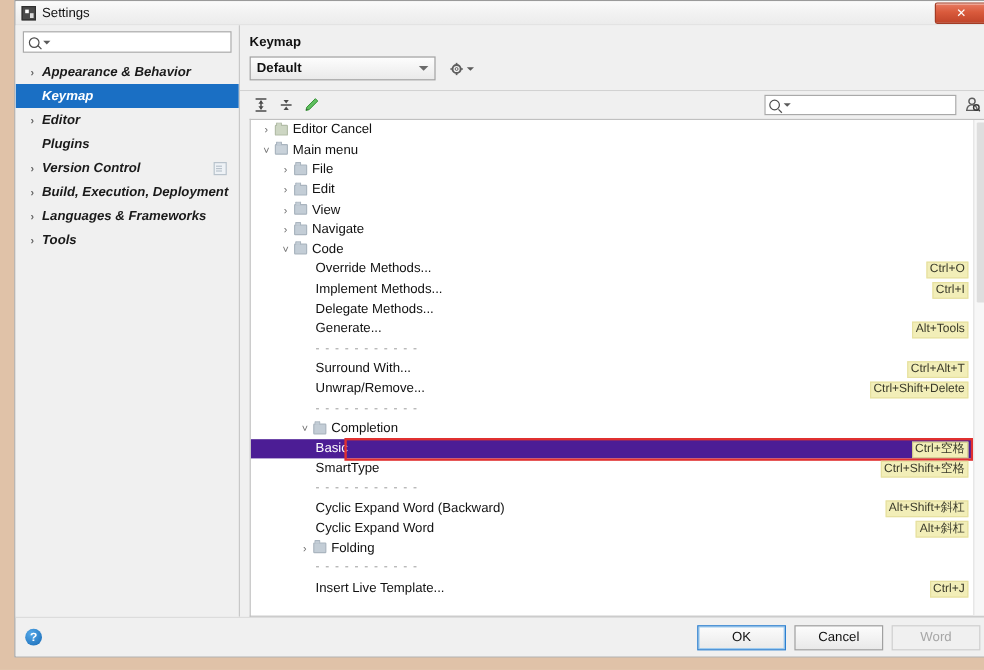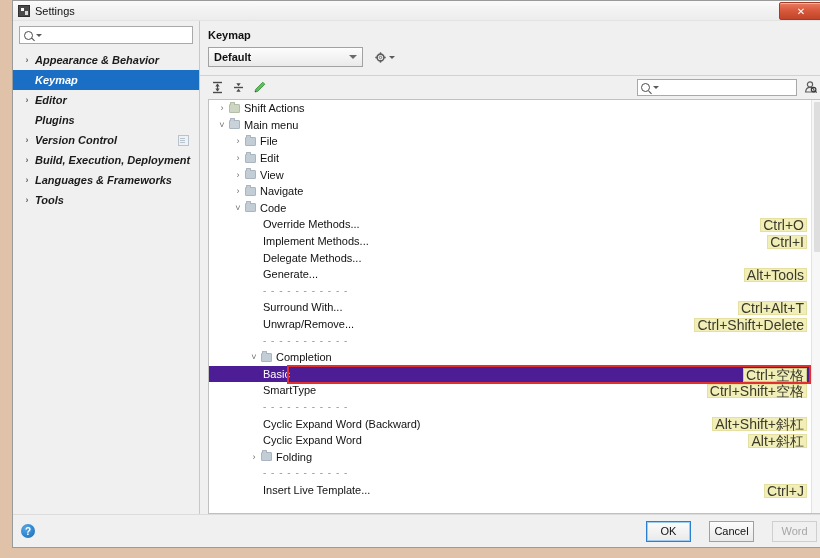--- a/index.html
+++ b/index.html
@@ -152,21 +152,21 @@
   .folder::before{content:"";position:absolute;left:0;top:-3px;width:5px;height:3px;background:#c3cdd6;border:1px solid #aab5bf;border-bottom:0;border-radius:1px 1px 0 0;box-sizing:border-box;}
   .folder.actions{background:#cdd6c3;border-color:#b3bda8;}
   .folder.actions::before{background:#cdd6c3;border-color:#b3bda8;}
   .folder.menu{background:#c9d2da;}
   .tname{}
   .dots{
     color:#9a9a9a;letter-spacing:1px;font-size:10px;line-height:1;
   }
   .sc{
     position:absolute;right:4px;top:2px;
-    background:#f2eeb8;color:#3a3a2a;font-size:14px;line-height:12px;
+    background:#f2eeb8;color:#3a3a2a;font-size:10px;line-height:12px;
     padding:0 2px;border:1px solid #e6e0a0;margin-left:40px;
   }
   .tr.sel .sc{border-color:#cfc98c;}
   .redbox{
     position:absolute;left:78px;right:0px;
     border:2px solid #e03030;box-sizing:border-box;pointer-events:none;
   }
   
   .vscroll{
     width:13px;flex:0 0 13px;background:#f7f7f7;border-left:1px solid #e3e3e3;position:relative;
@@ -178,21 +178,21 @@
     height:32px;flex:0 0 32px;display:flex;align-items:center;
     background:#f0f0f0;border-top:1px solid #dcdcdc;padding:0 8px;
   }
   .help{
     width:14px;height:14px;border-radius:50%;
     background:radial-gradient(circle at 35% 30%,#54a8e8,#1669b5);
     color:#fff;font-size:10px;font-weight:bold;display:flex;align-items:center;justify-content:center;
   }
   .spacer{flex:1;}
   .btn{
-    width:45px;height:21px;margin-left:18px;
+    width:74px;height:21px;margin-left:7px;
     background:linear-gradient(180deg,#fcfcfc,#e9e9e9);
     border:1px solid #a0a0a0;font-size:11px;color:#111;
     display:flex;align-items:center;justify-content:center;
     box-sizing:border-box;
   }
   .btn.default{border:1px solid #2b7fd0;box-shadow:0 0 0 1px #9ecbef inset;}
   .btn.disabled{color:#a6a6a6;background:#f0f0f0;border-color:#cfcfcf;}
   
   .strip{position:absolute;left:0;bottom:0;width:820px;height:10px;background:#e0c2a8;}
 </style>
@@ -323,21 +323,21 @@
           </svg>
         </div>
       </div>
 
       <div class="tree-area">
         <div class="tree-scroll" id="tree-list">
             <div class="tr">
               <span style="width: 6px; flex: 0 0 6px;"></span>
               <span class="tw">›</span>
               <span class="folder actions"></span>
-              <span class="tname">Shift Actions</span>
+              <span class="tname">Editor Cancel</span>
             </div>
             <div class="tr">
               <span style="width: 6px; flex: 0 0 6px;"></span>
               <span class="tw">˅</span>
               <span class="folder menu"></span>
               <span class="tname">Main menu</span>
             </div>
             <div class="tr">
               <span style="width: 22px; flex: 0 0 22px;"></span>
               <span class="tw">›</span>

